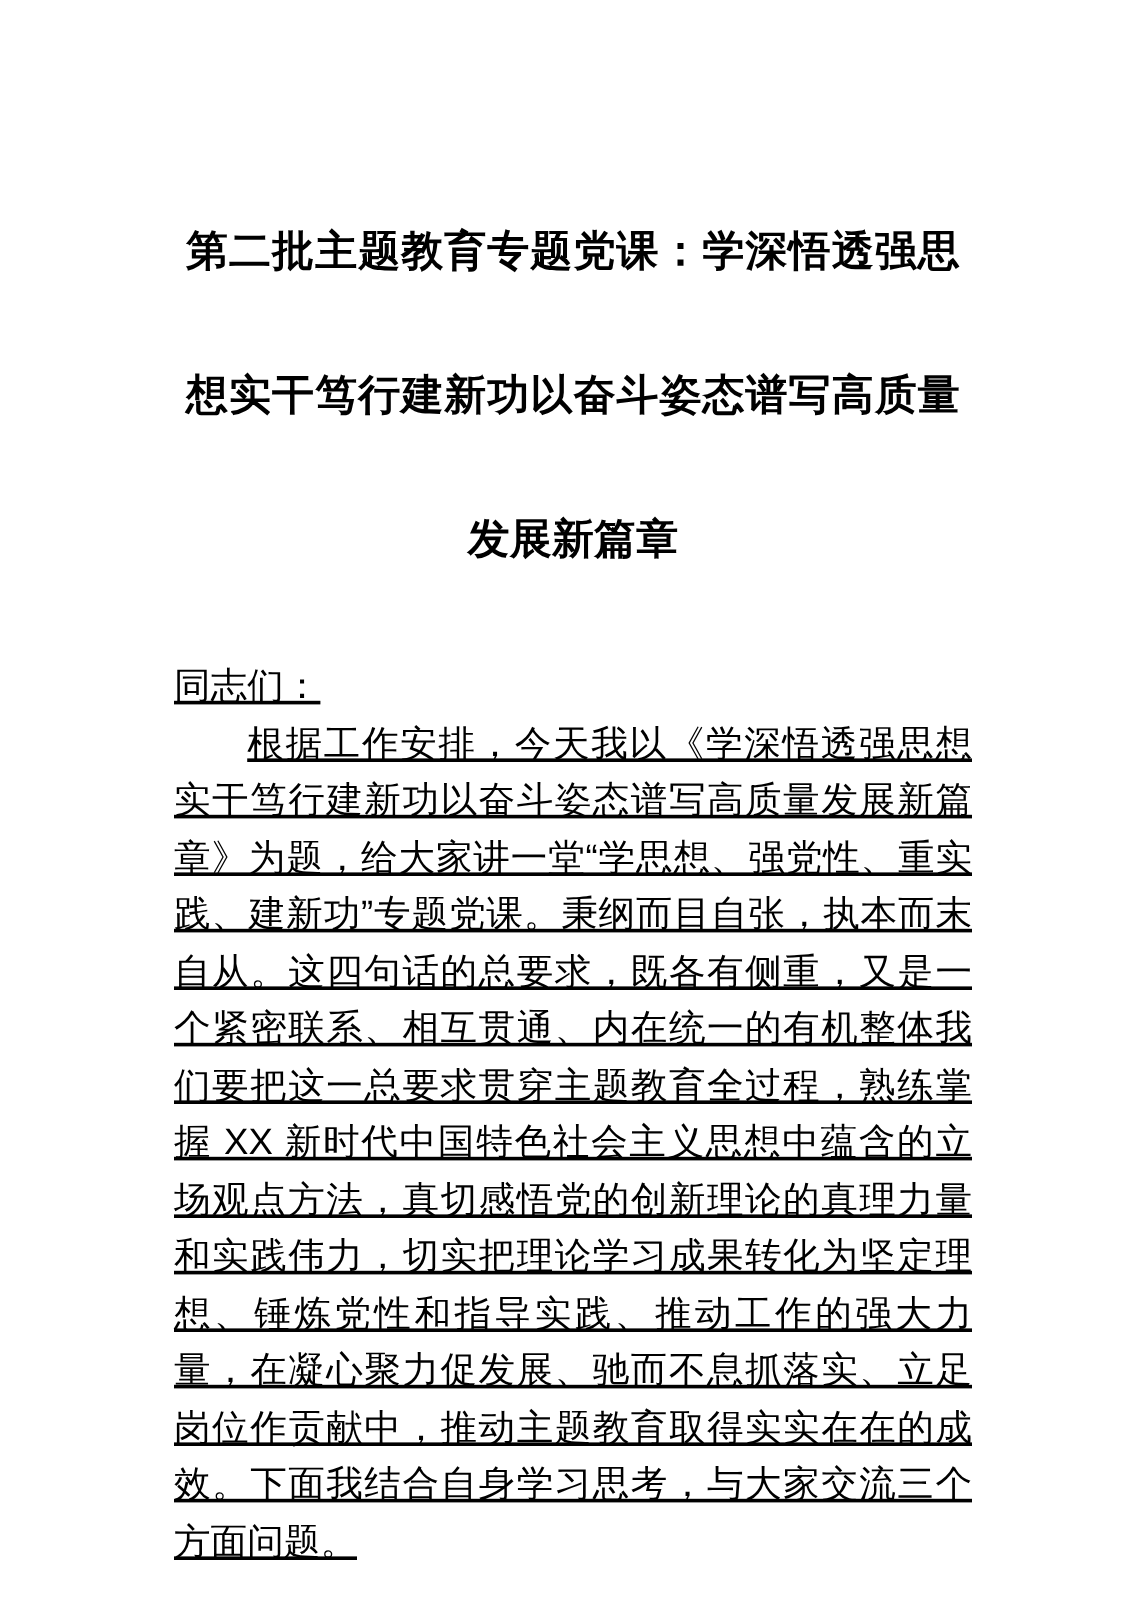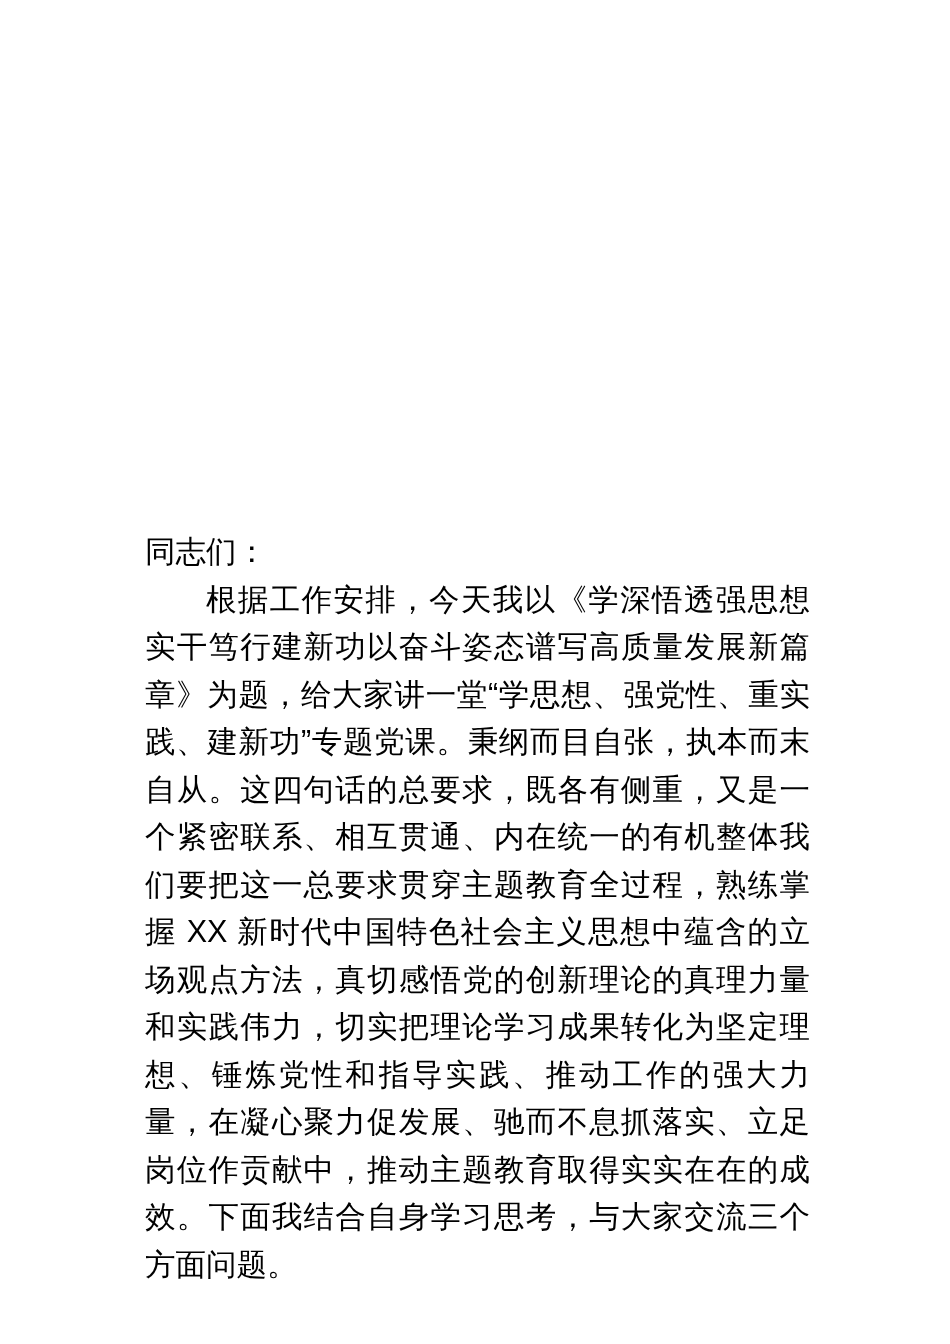--- a/index.html
+++ b/index.html
@@ -31,22 +31,23 @@
     line-height: 120px;
     letter-spacing: 0.2px;
     text-align: justify;
     text-align-last: center;
     word-break: break-all;
     color: #000000;
   }
   .body-block {
     position: absolute;
     left: 145px;
-    top: 528px;
+    top: 549px;
     width: 665px;
+    text-decoration: underline;
   }
   .para {
     font-size: 30.5px;
     line-height: 47.5px;
     color: #000000;
     text-align: justify;
     text-justify: inter-character;
     word-break: break-all;
     margin: 0;
   }
@@ -56,19 +57,20 @@
   }
   .para.indented {
     text-indent: 61px;
   }
 </style>
 </head>
 <body>
 
 <div class="page">
 
+  <div class="doc-title">第二批主题教育专题党课：学深悟透强思想实干笃行建新功以奋斗姿态谱写高质量发展新篇章</div>
 
   <div class="body-block">
     <p class="para salutation">同志们：</p>
     <p class="para indented">根据工作安排，今天我以《学深悟透强思想实干笃行建新功以奋斗姿态谱写高质量发展新篇章》为题，给大家讲一堂“学思想、强党性、重实践、建新功”专题党课。秉纲而目自张，执本而末自从。这四句话的总要求，既各有侧重，又是一个紧密联系、相互贯通、内在统一的有机整体我们要把这一总要求贯穿主题教育全过程，熟练掌握 XX 新时代中国特色社会主义思想中蕴含的立场观点方法，真切感悟党的创新理论的真理力量和实践伟力，切实把理论学习成果转化为坚定理想、锤炼党性和指导实践、推动工作的强大力量，在凝心聚力促发展、驰而不息抓落实、立足岗位作贡献中，推动主题教育取得实实在在的成效。下面我结合自身学习思考，与大家交流三个方面问题。</p>
   </div>
 
 </div>
 
 </body></html>

